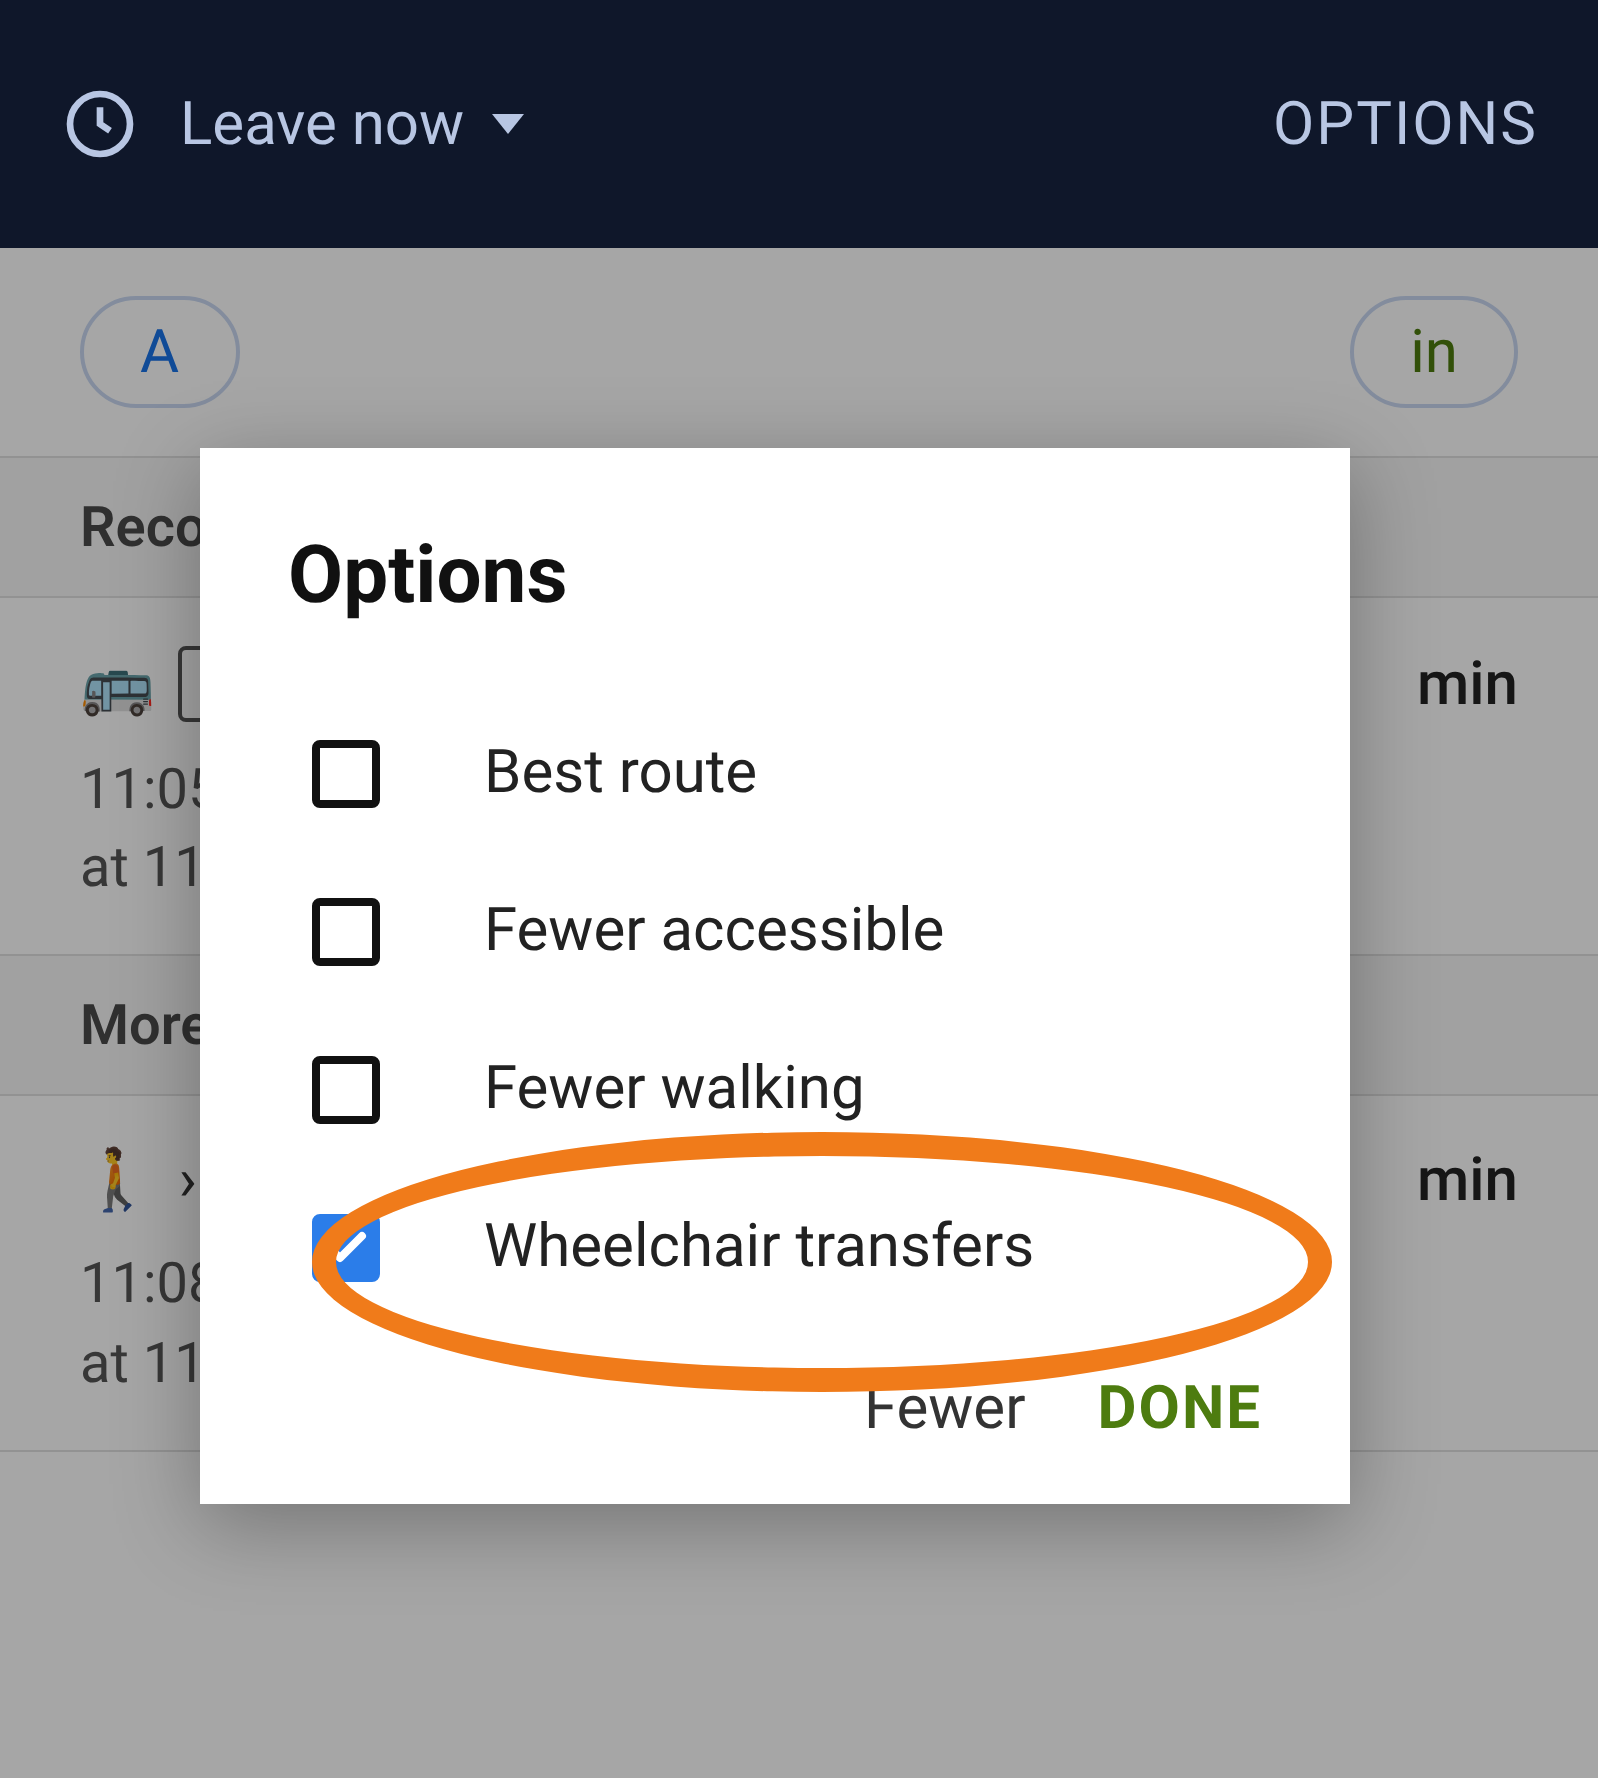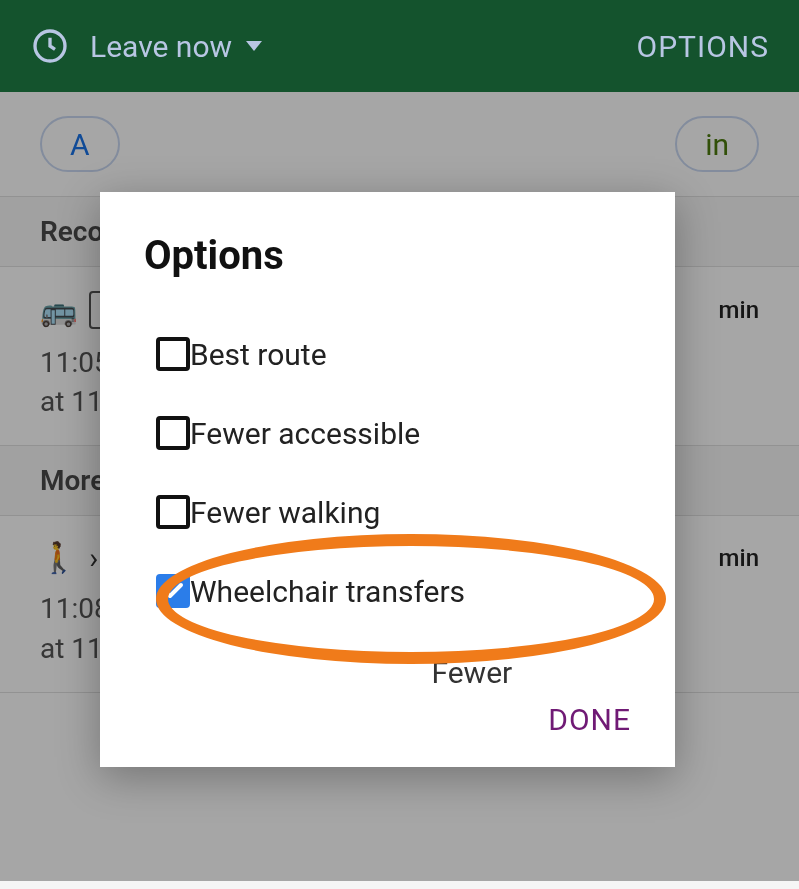--- a/index.html
+++ b/index.html
@@ -1,21 +1,21 @@
 <!DOCTYPE html>
 <html><head>
 <meta charset="utf-8">
 <style>
   * { box-sizing: border-box; margin: 0; padding: 0; }
   html, body { width: 799px; height: 889px; overflow: hidden; font-family: Roboto, Arial, sans-serif; }
   body { position: relative; background: #f5f5f5; }
 
   .header {
-    background: #14532d;
-    height: 92px;
+    background: #0f172a;
+    height: 124px;
     display: flex;
     align-items: center;
     padding: 0 30px;
     color: #b8c6e3;
     justify-content: space-between;
   }
   .header-left { display: flex; align-items: center; gap: 20px; }
   .clock-icon svg { width: 40px; height: 40px; display: block; }
   .leave-now { font-size: 30px; display: flex; align-items: center; gap: 14px; }
   .dropdown-caret { width: 0; height: 0; border-left: 8px solid transparent; border-right: 8px solid transparent; border-top: 10px solid #b8c6e3; }
@@ -34,36 +34,36 @@
 
   .section-label { font-size: 28px; font-weight: 600; color: #4a4a4a; padding: 18px 40px; background: #f7f7f7; border-bottom: 1px solid #e0e0e0; }
 
   .route {
     padding: 24px 40px; border-bottom: 1px solid #e0e0e0; background: #fff;
   }
   .route-top { display: flex; align-items: center; justify-content: space-between; }
   .route-icons { display: flex; align-items: center; gap: 12px; font-size: 30px; color: #333; }
   .bus-icon, .walk-icon { font-size: 30px; }
   .badge { border: 2px solid #555; border-radius: 4px; padding: 2px 10px; font-size: 26px; }
-  .duration { font-size: 24px; font-weight: 500; color: #222; }
+  .duration { font-size: 30px; font-weight: 500; color: #222; }
   .route-times { font-size: 28px; color: #555; margin-top: 14px; line-height: 1.4; }
 
   .overlay {
     position: absolute; inset: 0; background: rgba(0,0,0,0.35);
   }
 
   .dialog {
     position: absolute;
     left: 100px; top: 100px; width: 575px; background: #fff;
     box-shadow: 0 10px 40px rgba(0,0,0,0.3);
     padding: 40px 44px 30px 44px;
   }
   .dialog-title { font-size: 40px; font-weight: 700; color: #111; margin-bottom: 36px; }
   .option-row {
-    display: flex; padding: 22px 0; position: relative;
+    display: flex; align-items: center; gap: 52px; padding: 22px 0; position: relative;
   }
   .checkbox {
     width: 34px; height: 34px; border: 4px solid #111; border-radius: 4px; flex-shrink: 0;
     display: flex; align-items: center; justify-content: center; margin-left: 12px;
   }
   .checkbox.checked {
     background: #2b7de9; border-color: #2b7de9;
   }
   .checkbox.checked svg { width: 24px; height: 24px; display: block; }
   .option-label { font-size: 30px; color: #222; }
@@ -71,21 +71,21 @@
   .highlight-ellipse {
     position: absolute; border: 12px solid #f07b1a; border-radius: 50%;
     width: 510px; height: 130px; left: 12px; top: -18px; pointer-events: none;
   }
 
   .dialog-actions {
     display: flex; justify-content: flex-end; gap: 36px; margin-top: 24px;
     font-size: 30px;
   }
   .btn-cancel { color: #333; }
-  .btn-done { color: #701a75; font-weight: 400; letter-spacing: 1px; margin-top: 47px; }
+  .btn-done { color: #4d7c0f; font-weight: 700; letter-spacing: 1px; }
 
 </style>
 </head>
 <body>
 
 <div class="header">
   <div class="header-left">
     <span class="clock-icon">
       <svg viewBox="0 0 24 24" fill="none" stroke="#b8c6e3" stroke-width="2">
         <circle cx="12" cy="12" r="9"></circle>

